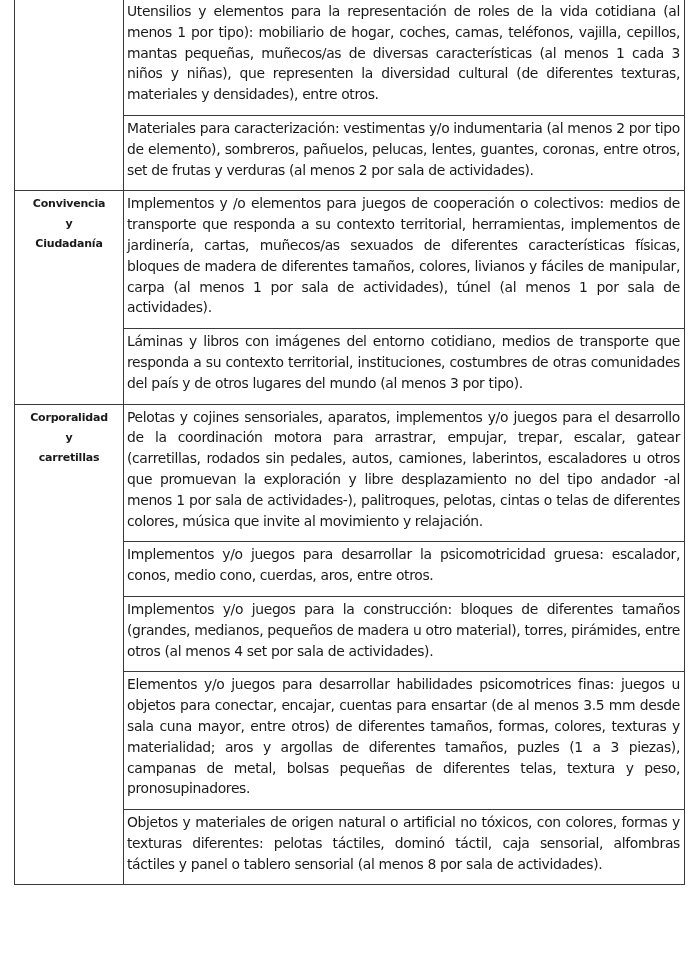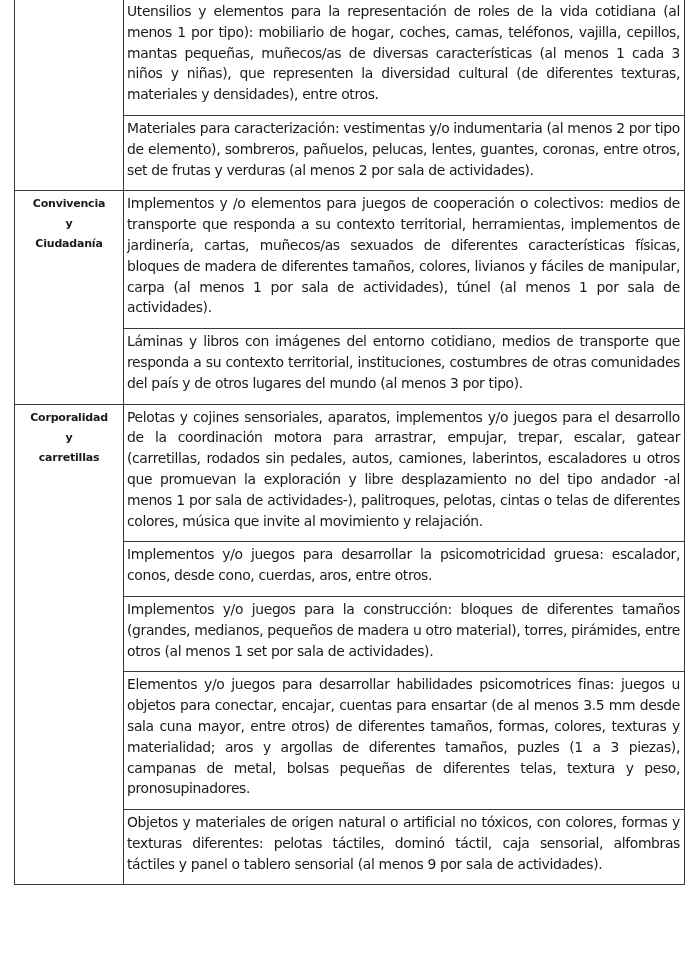--- a/index.html
+++ b/index.html
@@ -101,32 +101,32 @@
           <span style="display:block">y</span>
           <span style="display:block">carretillas</span>
         </span>
       </td>
       <td>
         <span class="item-text">Pelotas y cojines sensoriales, aparatos, implementos y/o juegos para el desarrollo de la coordinación motora para arrastrar, empujar, trepar, escalar, gatear (carretillas, rodados sin pedales, autos, camiones, laberintos, escaladores u otros que promuevan la exploración y libre desplazamiento no del tipo andador -al menos 1 por sala de actividades-), palitroques, pelotas, cintas o telas de diferentes colores, música que invite al movimiento y relajación.</span>
       </td>
     </tr>
     <tr>
       <td>
-        <span class="item-text">Implementos y/o juegos para desarrollar la psicomotricidad gruesa: escalador, conos, desde cono, cuerdas, aros, entre otros.</span>
+        <span class="item-text">Implementos y/o juegos para desarrollar la psicomotricidad gruesa: escalador, conos, medio cono, cuerdas, aros, entre otros.</span>
       </td>
     </tr>
     <tr>
       <td>
-        <span class="item-text">Implementos y/o juegos para la construcción: bloques de diferentes tamaños (grandes, medianos, pequeños de madera u otro material), torres, pirámides, entre otros (al menos 1 set por sala de actividades).</span>
+        <span class="item-text">Implementos y/o juegos para la construcción: bloques de diferentes tamaños (grandes, medianos, pequeños de madera u otro material), torres, pirámides, entre otros (al menos 4 set por sala de actividades).</span>
       </td>
     </tr>
     <tr>
       <td>
         <span class="item-text">Elementos y/o juegos para desarrollar habilidades psicomotrices finas: juegos u objetos para conectar, encajar, cuentas para ensartar (de al menos 3.5 mm desde sala cuna mayor, entre otros) de diferentes tamaños, formas, colores, texturas y materialidad; aros y argollas de diferentes tamaños, puzles (1 a 3 piezas), campanas de metal, bolsas pequeñas de diferentes telas, textura y peso, pronosupinadores.</span>
       </td>
     </tr>
     <tr class="group-end">
       <td>
-        <span class="item-text">Objetos y materiales de origen natural o artificial no tóxicos, con colores, formas y texturas diferentes: pelotas táctiles, dominó táctil, caja sensorial, alfombras táctiles y panel o tablero sensorial (al menos 9 por sala de actividades).</span>
+        <span class="item-text">Objetos y materiales de origen natural o artificial no tóxicos, con colores, formas y texturas diferentes: pelotas táctiles, dominó táctil, caja sensorial, alfombras táctiles y panel o tablero sensorial (al menos 8 por sala de actividades).</span>
       </td>
     </tr>
   </tbody>
 </table>
 
 </body></html>

